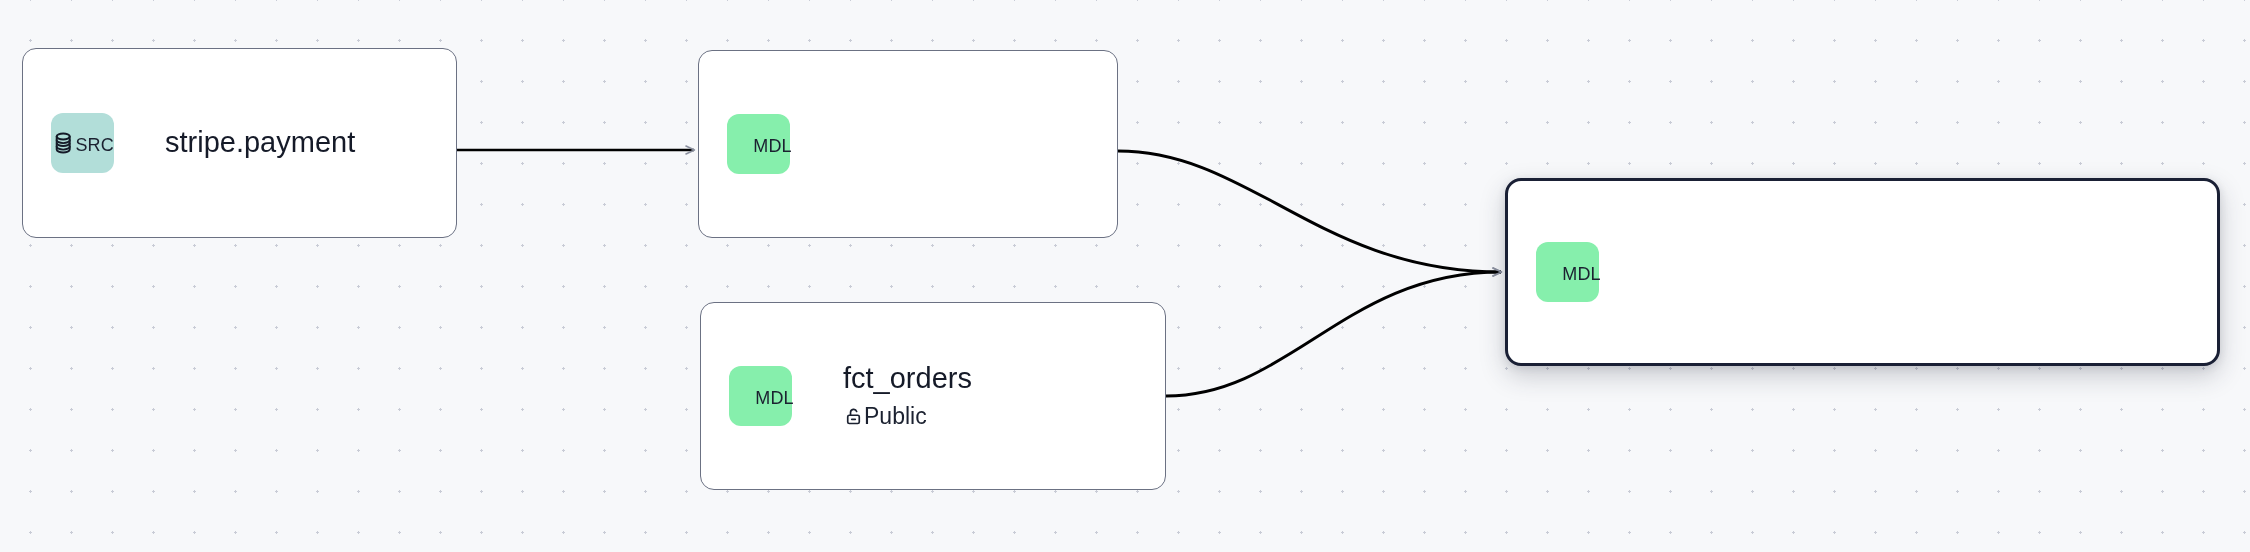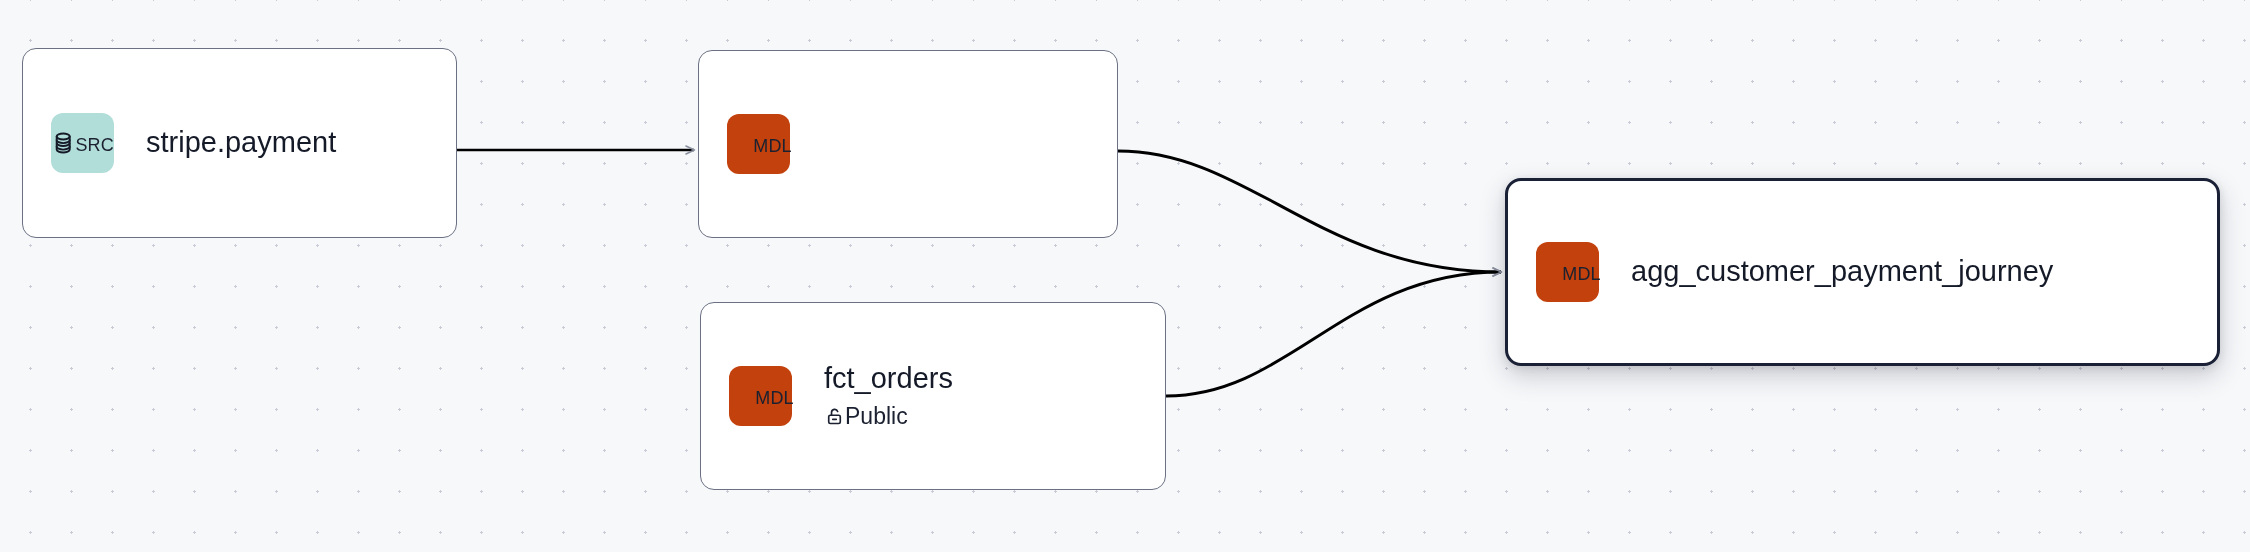--- a/index.html
+++ b/index.html
@@ -39,32 +39,32 @@
   }
   .badge {
     width:63px; height:60px;
     border-radius:12px;
     display:flex;
     align-items:center;
     justify-content:center;
     flex:0 0 auto;
   }
   .badge.src { background:#b2ded9; }
-  .badge.mdl { background:#c2410c;padding-left:28px; }
+  .badge.mdl { background:#86efac;padding-left:28px; }
   .badge svg { display:block; }
   .badge-text {
     font-size:18px;
     line-height:1;
     color:#1b2130;
     letter-spacing:0.2px;
     margin-top:3px;
     font-family:"Liberation Sans", sans-serif;
   }
   .node-body {
-    margin-left:32px;
+    margin-left:51px;
     display:flex;
     flex-direction:column;
     justify-content:center;
   }
   .node-title {
     font-size:29px;
     color:#151a28;
     line-height:1.15;
     white-space:nowrap;
     font-family:"Liberation Sans", sans-serif;
@@ -150,18 +150,15 @@
 
   <div class="node selected" style="left:1505px; top:178px; width:715px; height:188px;">
     <div class="badge mdl">
       <svg width="30" height="30" viewBox="0 0 24 24" fill="none" stroke="#151a28" stroke-width="1.9" stroke-linecap="round" stroke-linejoin="round">
         <path d="M12,2.6 L20.2,7.3 V16.7 L12,21.4 L3.8,16.7 V7.3 Z"></path>
         <path d="M3.8,7.3 L12,12 L20.2,7.3"></path>
         <path d="M12,12 V21.4"></path>
       </svg>
       <span class="badge-text">MDL</span>
     </div>
-    <div class="node-body">
-      <span class="node-title">agg_customer_payment_journey</span>
-    </div>
   </div>
 
 </div>
 
 </body></html>

